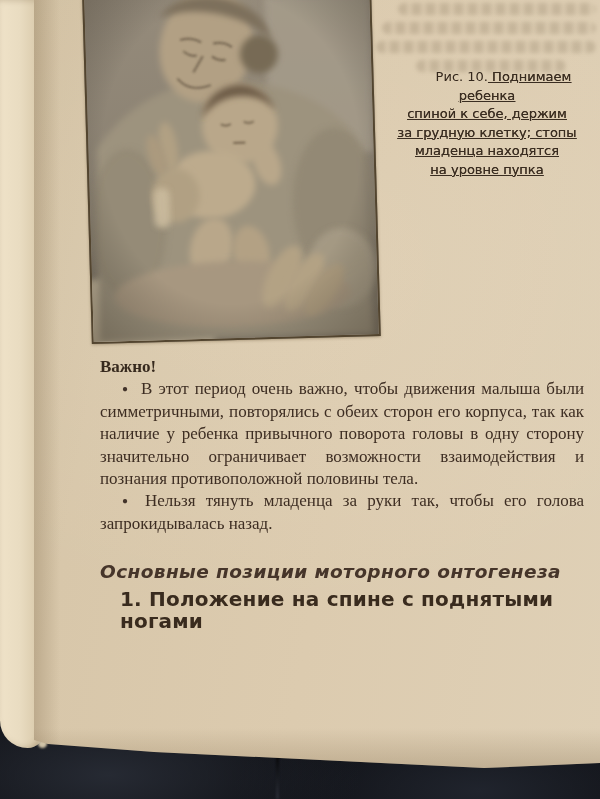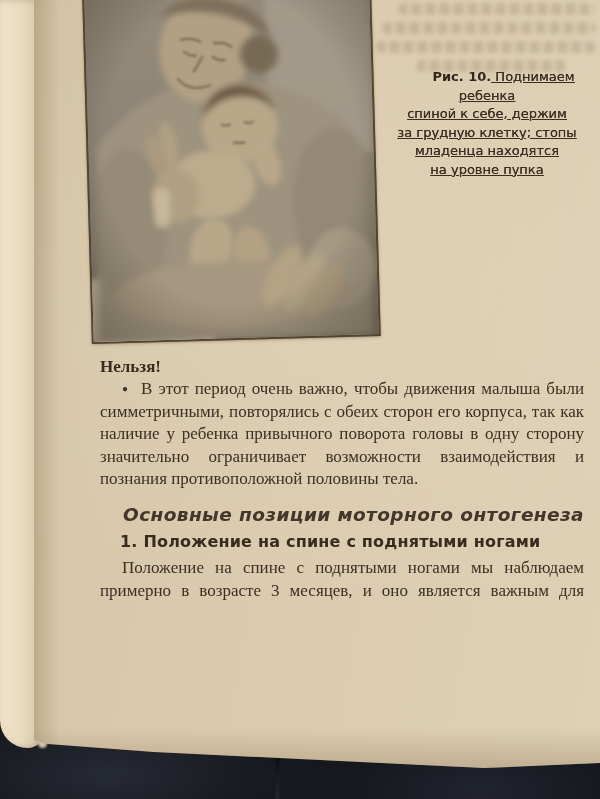--- a/index.html
+++ b/index.html
@@ -36,35 +36,35 @@
         background:repeating-linear-gradient(90deg,rgba(108,90,66,.38) 0 9px,rgba(108,90,66,.08) 9px 14px);}
   
   .photo{position:absolute;left:53px;top:-6px;width:285px;height:342px;margin:0;
          border:2px solid #53452f;transform:rotate(-1.6deg);transform-origin:50% 50%;
          box-shadow:0 1px 3px rgba(80,60,30,.35);background:#8b8173;}
   .photo svg{display:block;width:100%;height:100%;}
   
   .caption{position:absolute;left:340px;top:68px;width:226px;text-align:center;
            font-family:"DejaVu Sans","Liberation Sans",sans-serif;font-size:13px;
            line-height:18.5px;color:#3a2d21;white-space:pre-line;}
-  .cap-b{font-weight:bold;color:#33261b;padding-left:33px;}
+  .cap-b{font-weight:normal;color:#33261b;padding-left:33px;}
   .cap-r{font-weight:normal;text-shadow:0 0 .6px #4a3b2c;text-decoration:underline;}
   
   .bodytext{position:absolute;left:66px;top:356px;width:484px;color:#3d2d22;
             font-size:17px;line-height:22.4px;}
   .bodytext p{margin:0;}
   .imp-title{font-weight:bold;color:#372a1e;}
   .bullet{text-align:justify;text-indent:22px;}
   .dot{font-size:10px;vertical-align:2px;letter-spacing:0;padding-right:11px;color:#42332a;}
-  .script-head{margin:14px 0 4px 0;text-align:right;
+  .script-head{margin:26px 0 4px 0;text-align:left;
             font-family:"DejaVu Sans","Liberation Sans",sans-serif;
             font-style:italic;font-weight:bold;font-size:18.5px;letter-spacing:.4px;color:#46352a;}
-  .sub-head{margin:0 0 4px 0;padding-left:20px;
+  .sub-head{margin:0 0 19px 0;padding-left:20px;
             font-family:"DejaVu Sans","Liberation Sans",sans-serif;
-            font-weight:bold;font-size:16px;letter-spacing:.2px;color:#392b1e;}
+            font-weight:bold;font-size:20px;letter-spacing:.2px;color:#392b1e;}
   .para{text-align:justify;text-align-last:justify;text-indent:22px;}
 </style>
 </head>
 <body>
 
 <div class="scene">
 
   <div class="fabric"></div>
   <div class="fabric-seam"></div>
   <div class="page-stack"></div>
@@ -148,22 +148,22 @@
       </svg>
     </figure>
 
     <div class="caption"><span class="cap-b">Рис. 10.</span><span class="cap-r"> Поднимаем ребенка
 спиной к себе, держим
 за грудную клетку; стопы
 младенца находятся
 на уровне пупка</span></div>
 
     <div class="bodytext">
-      <p class="imp-title">Нельзя!</p>
+      <p class="imp-title">Важно!</p>
       <p class="bullet"><span class="dot">●</span><span>В этот период очень важно, чтобы движения малыша были симметричными, повторялись с обеих сторон его кор­пуса, так как наличие у ребенка привычного поворота головы в одну сторону значительно ограничивает возможности вза­имодействия и познания противоположной половины тела.</span></p>
+      <p class="bullet"><span class="dot">●</span><span>Нельзя тянуть младенца за руки так, чтобы его голова запрокидывалась назад.</span></p>
       <h3 class="script-head">Основные позиции моторного онтогенеза</h3>
       <h4 class="sub-head">1. Положение на спине с поднятыми ногами</h4>
-      <p class="para">Положение на спине с поднятыми ногами мы наблюдаем примерно в возрасте 3 месяцев, и оно является важным для</p>
     </div>
 
     <div class="page-bottom-shade"></div>
   </div>
 </div>
 
 </body></html>

